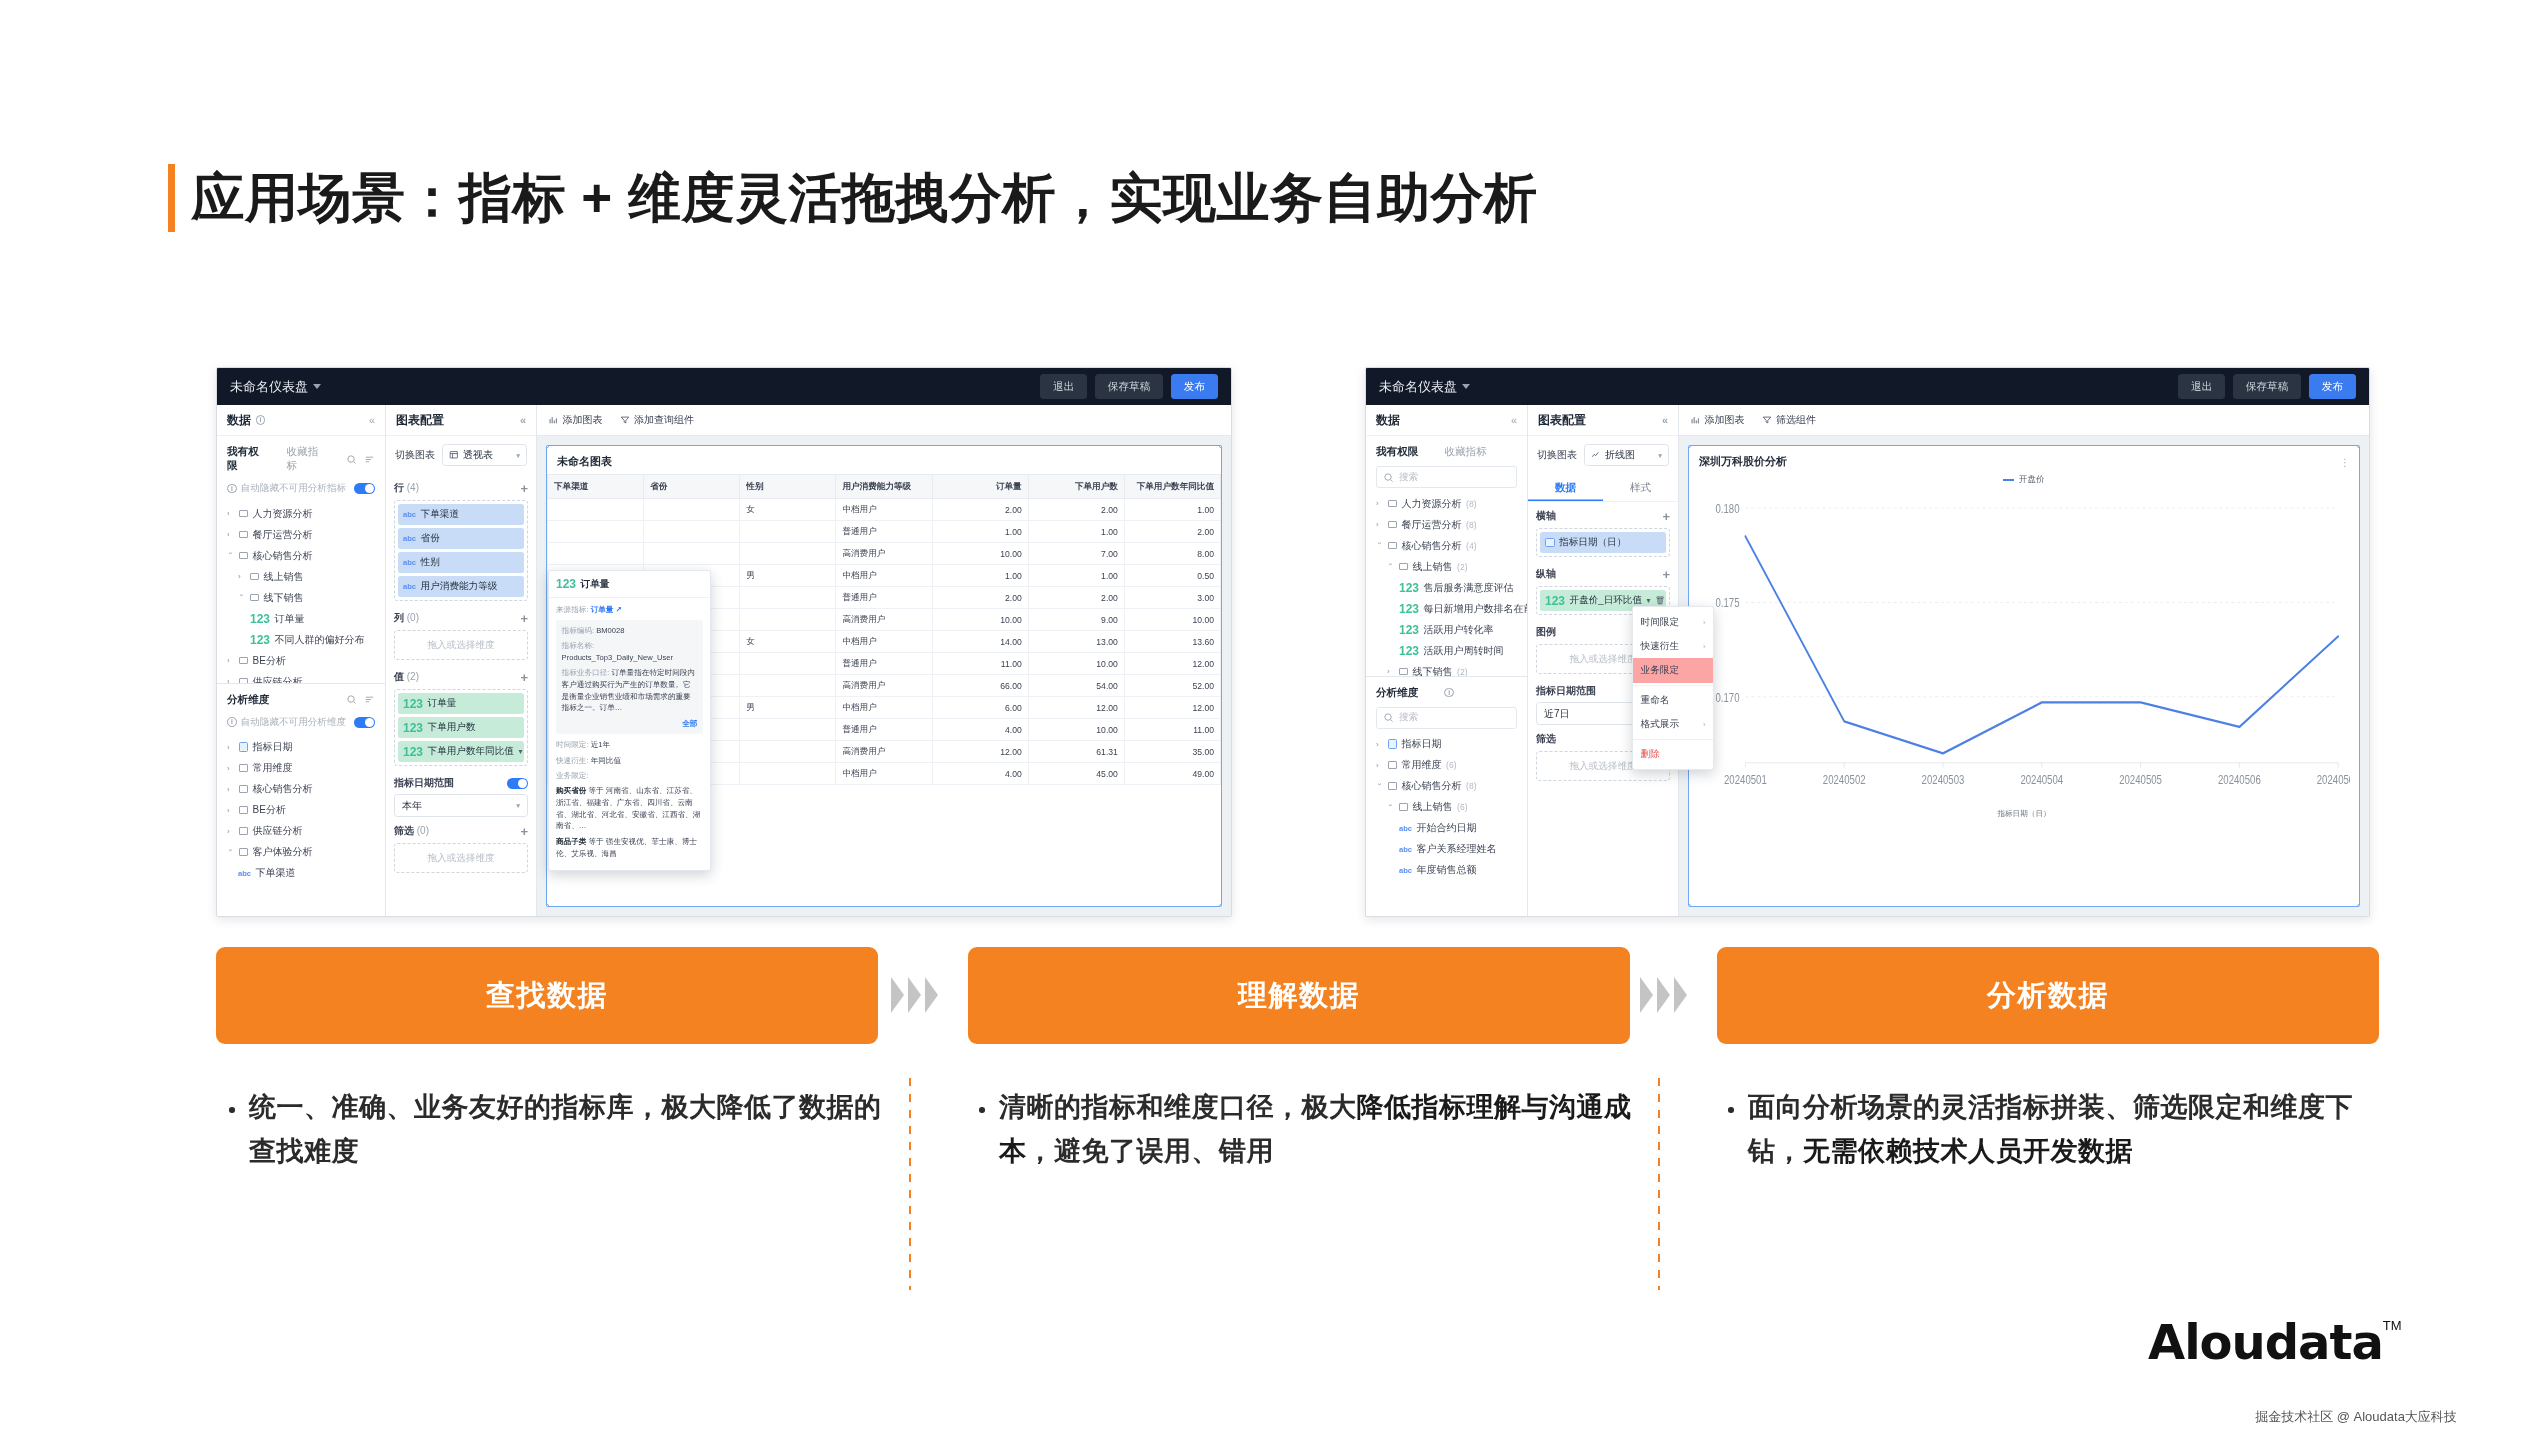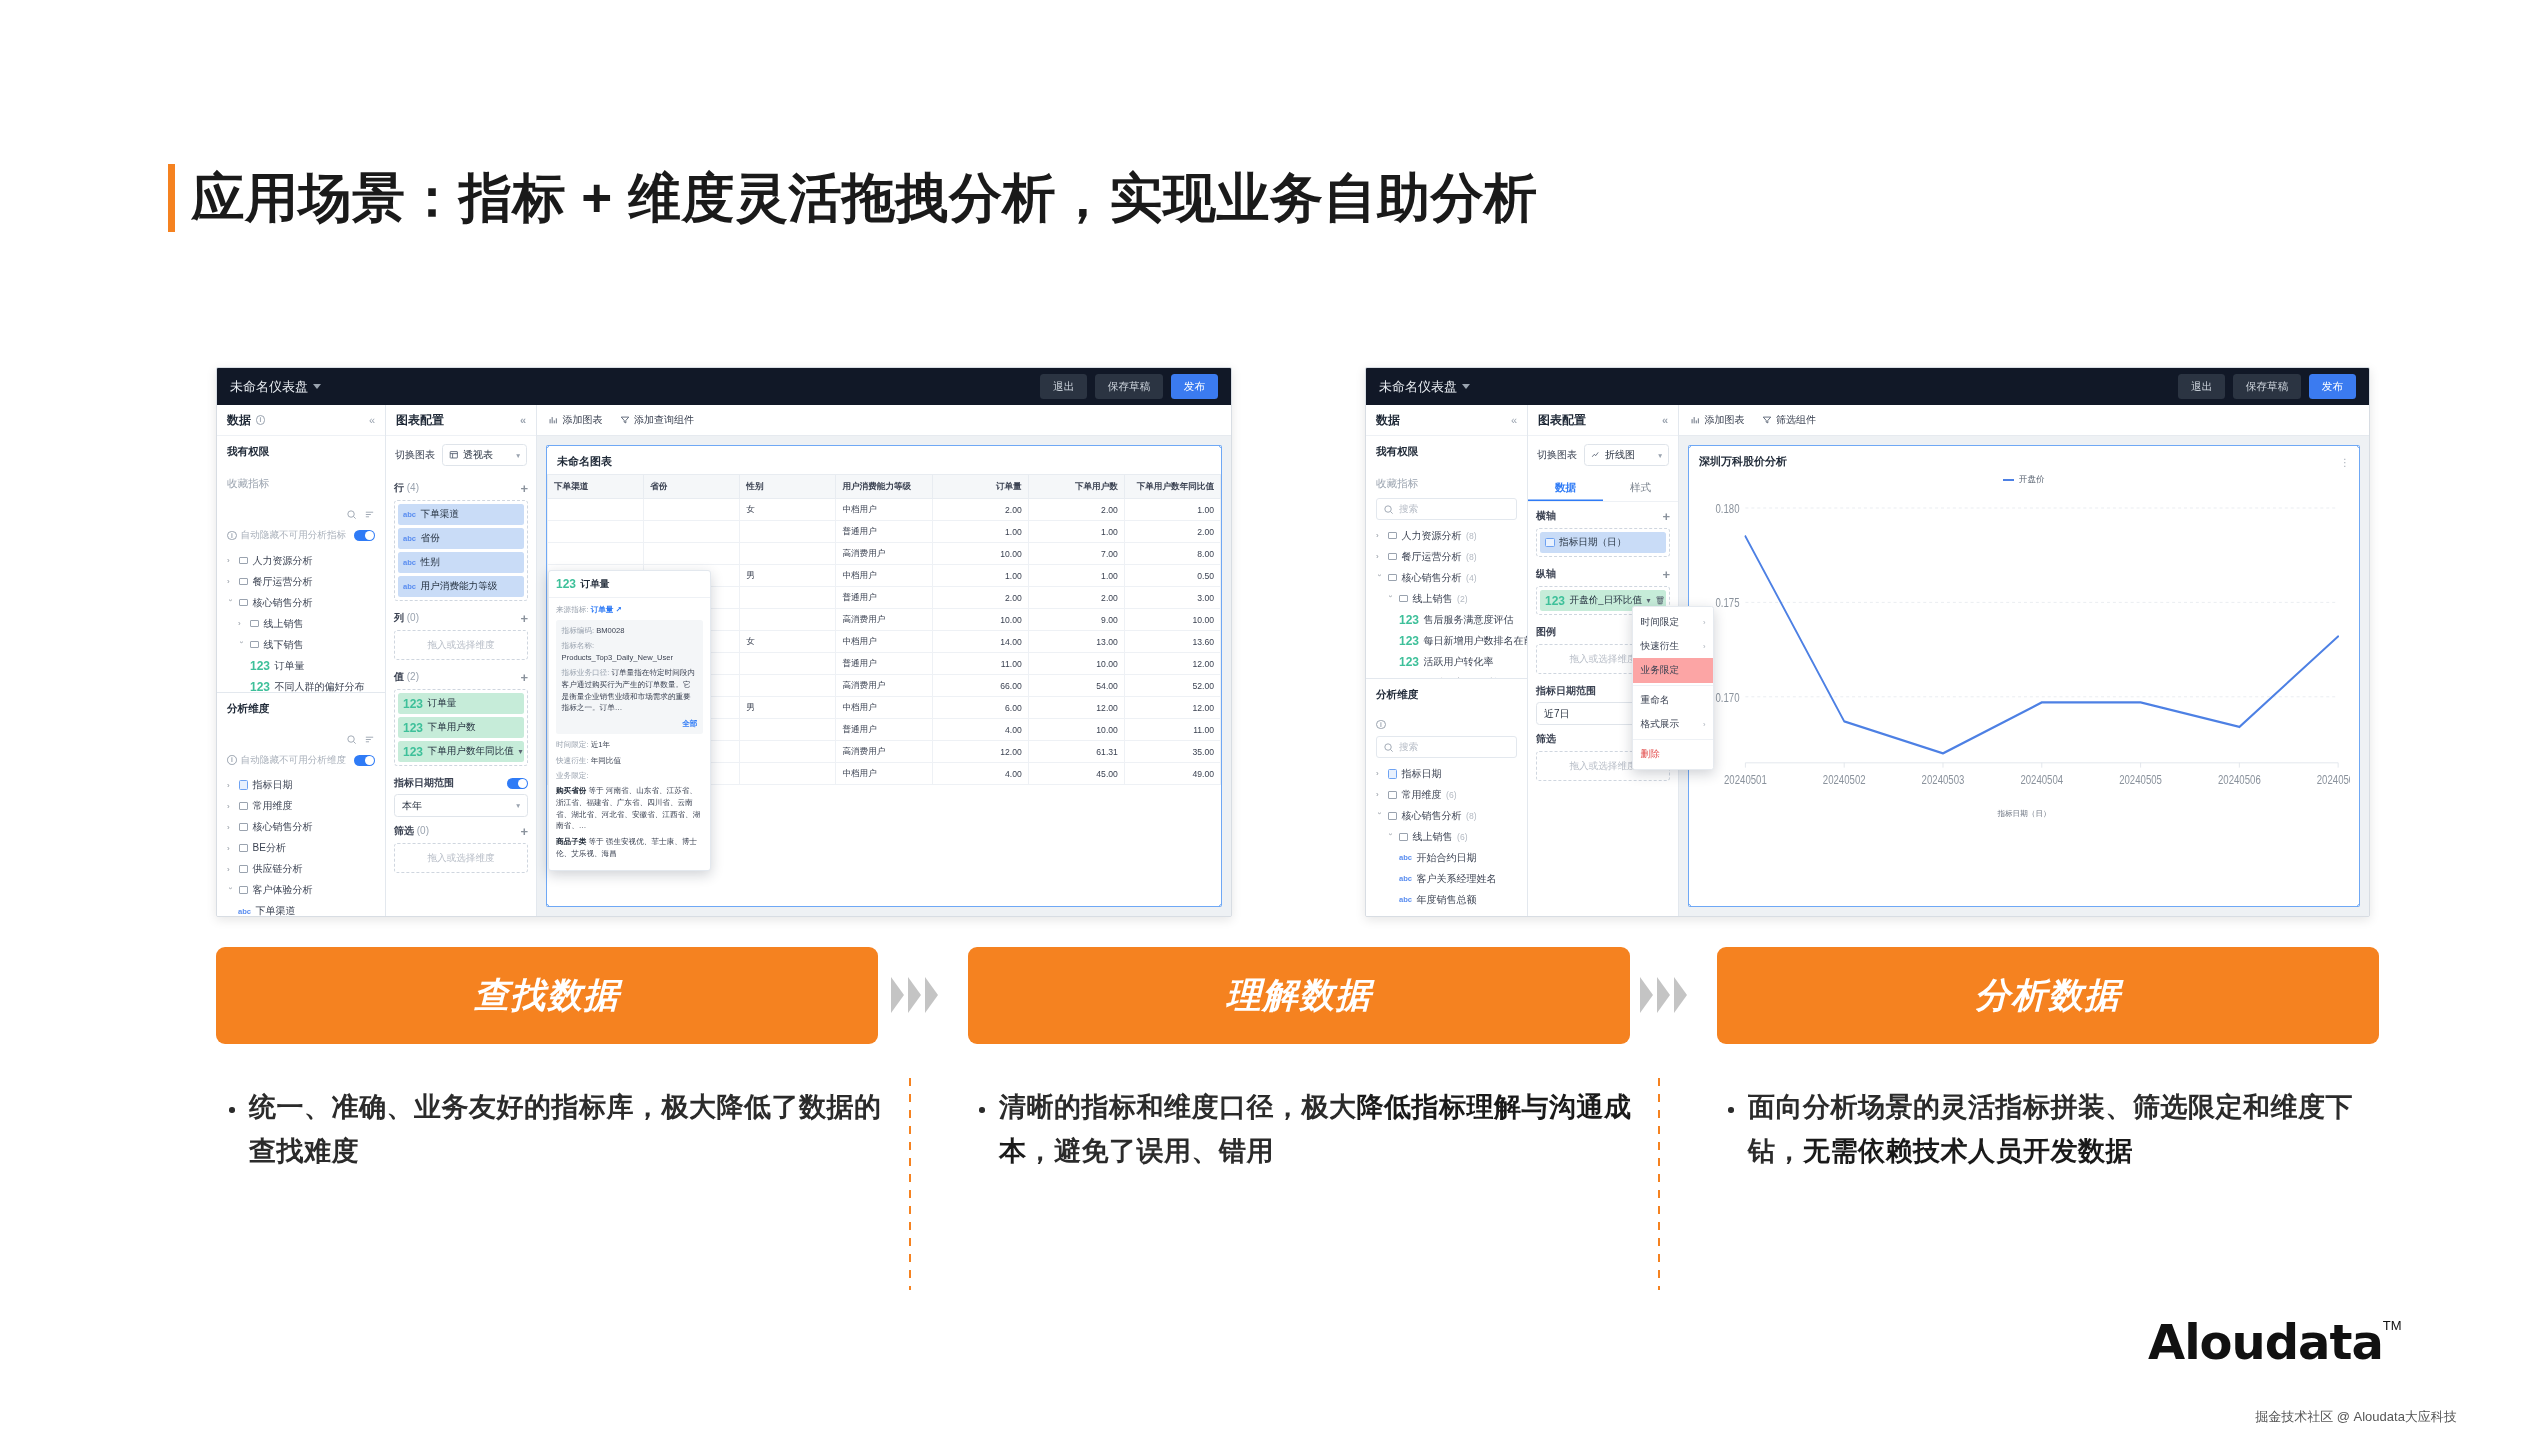--- a/index.html
+++ b/index.html
@@ -64,21 +64,21 @@
     height: 31px; display:flex; align-items:center; justify-content:space-between;
     padding: 0 10px; border-bottom: 0.5px solid #eef1f5;
   }
   .panel-head .ph-left { display:flex; align-items:center; gap:4.5px; font-size:12px; font-weight:700; color:#1f2937; }
   .info-i {
     width:9.6px;height:9.6px;border:1px solid #9aa3af;border-radius:50%;
     font-size:6.6px;line-height:8px;text-align:center;color:#9aa3af;font-weight:700;
   }
   .collapse-ic { color:#9aa3af; font-size:11px; }
 
-  .tabrow { display:flex; gap:18px; padding: 9px 10px 3px; flex-direction: column; }
+  .tabrow { display:flex; align-items:center; gap:26px; padding: 9px 10px 3px; }
   .tabrow .t { font-size: 10.6px; color:#9aa3af; }
   .tabrow .t.on { color:#1f2937; font-weight:700; }
   .tabrow .sp { margin-left:auto; display:flex; gap:7px; align-items:center; }
   .ic-search, .ic-sort { width:11px;height:11px; color:#9aa3af; }
 
   .searchbox {
     margin: 4px 10px 3px; height: 22px; border:0.5px solid #e3e8ee; border-radius:3px;
     display:flex; align-items:center; gap:5px; padding: 0 6px;
     font-size:9.6px; color:#b6bcc6;
   }
@@ -232,21 +232,21 @@
     position:absolute; left: -2px; top: 46%;
     font-size:7.6px; color:#6b7380; writing-mode: vertical-rl; letter-spacing:1px;
   }
   .x-axis-title { text-align:center; font-size:7.6px; color:#6b7380; margin-top:2px; }
 
   
   .banner {
     position:absolute; height: 97px; background:#F58220; border-radius:9px;
     display:flex; align-items:center; justify-content:center;
   }
-  .banner span { color:#fff; font-size:35px; font-weight:700; letter-spacing:1.5px;font-style:italic; }
+  .banner span { color:#fff; font-size:29px; font-weight:700; letter-spacing:1.5px; }
   #banner-1 { left: 216px;  top: 947px; width: 662px; }
   #banner-2 { left: 968px; top: 947px; width: 662px; }
   #banner-3 { left: 1717px; top: 947px; width: 662px; }
 
   .chevrons { position:absolute; top: 977px; display:flex; gap: 4px; }
   #chev-1 { left: 891px; }
   #chev-2 { left: 1640px; }
   .chev-arrow {
     width: 0; height: 0;
     border-top: 18.7px solid transparent;

